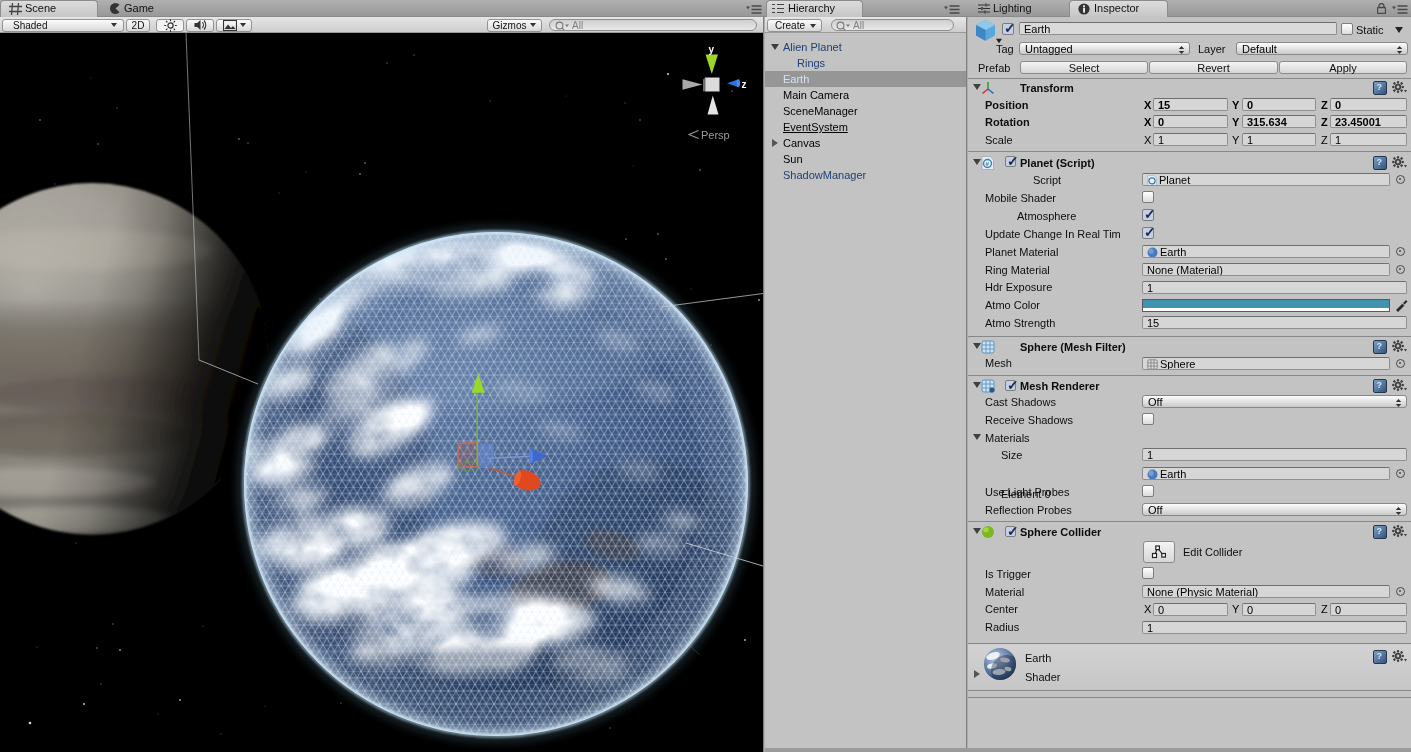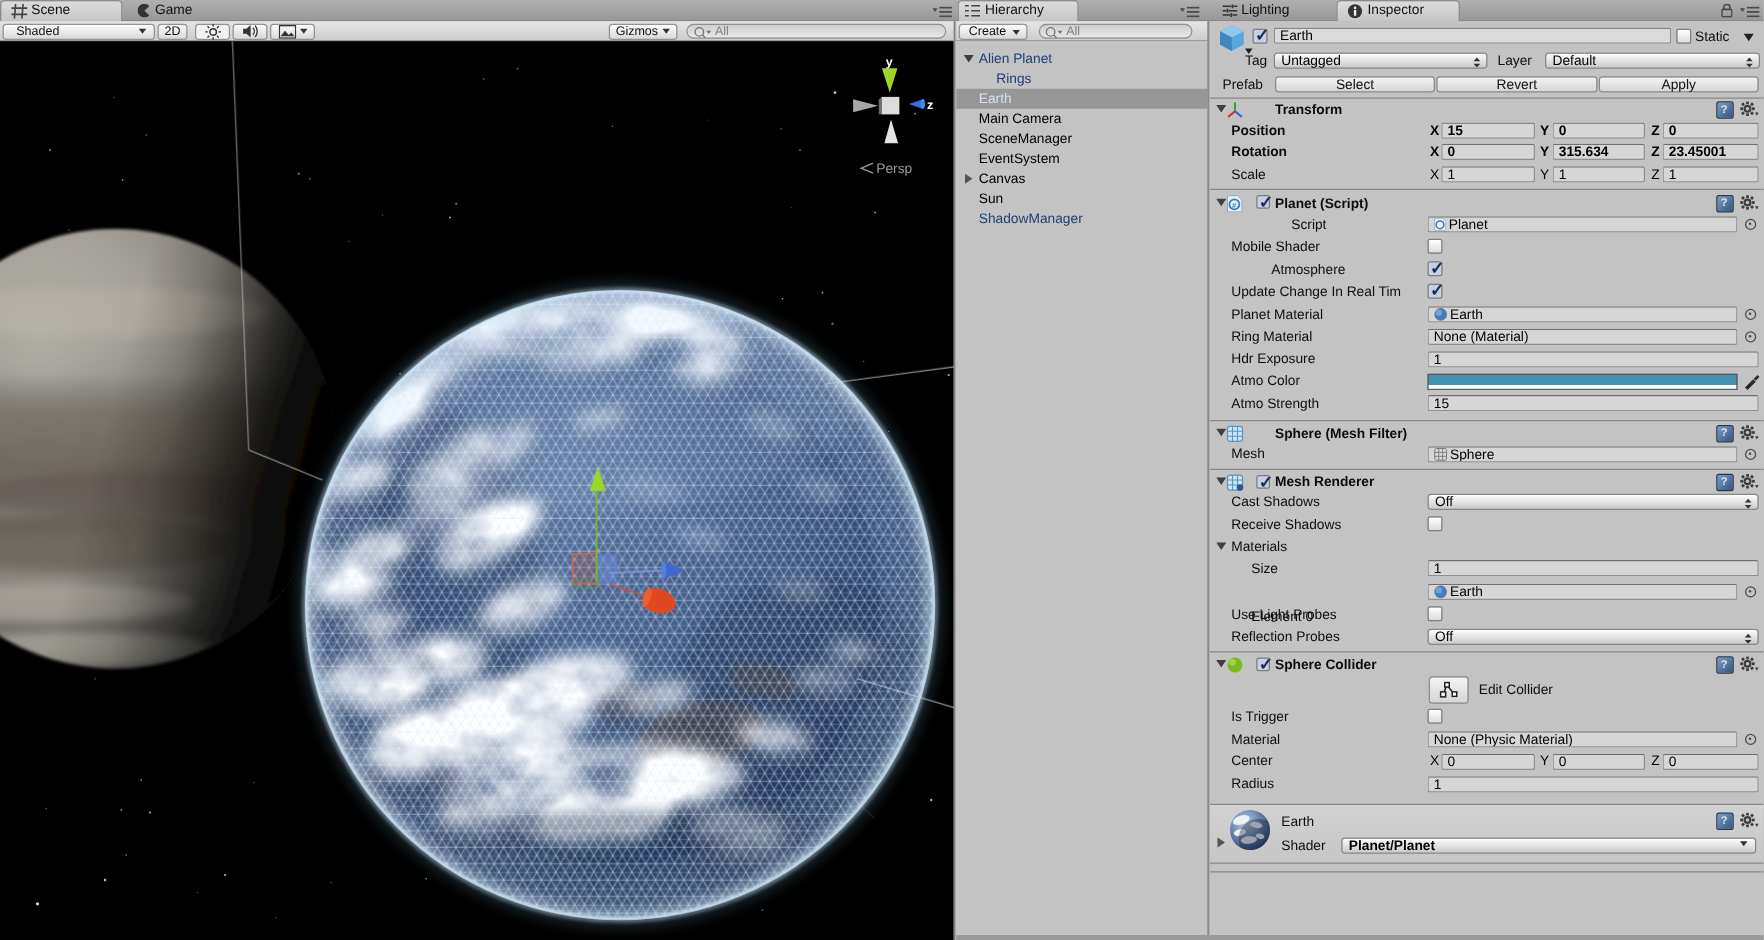--- a/index.html
+++ b/index.html
@@ -458,21 +458,21 @@
     <div class="hrow" style="top:38px;background:#969696;color:#d8e0f8;">
         <span style="position:absolute;left:18px;">Earth</span>
       </div>
     <div class="hrow" style="top:54px;">
         <span style="position:absolute;left:18px;">Main Camera</span>
       </div>
     <div class="hrow" style="top:70px;">
         <span style="position:absolute;left:18px;">SceneManager</span>
       </div>
     <div class="hrow" style="top:86px;">
-        <span style="position:absolute;left:18px;">EventSystem</span>
+        <span style="position:absolute;left:18px;text-decoration:underline;">EventSystem</span>
       </div>
     <div class="hrow" style="top:102px;">
         <span class="fold foldright" style="left:7px;top:4px;"></span>
         <span style="position:absolute;left:18px;">Canvas</span>
       </div>
     <div class="hrow" style="top:118px;">
         <span style="position:absolute;left:18px;">Sun</span>
       </div>
     <div class="hrow" style="top:134px;color:#204175;">
         <span style="position:absolute;left:18px;">ShadowManager</span>
@@ -709,21 +709,20 @@
           <ellipse cx="9" cy="19" rx="5" ry="2.6" transform="rotate(-12 9 19)"></ellipse>
           <ellipse cx="16" cy="25" rx="6.5" ry="3" transform="rotate(-6 16 25)"></ellipse>
           <ellipse cx="25" cy="22" rx="3.5" ry="2" transform="rotate(14 25 22)"></ellipse>
         </g>
         <path d="M33 17 A16 16 0 0 1 17 33 L33 33 Z" fill="#0c1526" opacity="0.55"></path>
         <circle cx="24" cy="24" r="16" fill="#0c1526" opacity="0.35"></circle>
       </g>
     </svg>
     <div class="ilabel" style="left:57px;top:635px;">Earth</div>
     <div class="ilabel" style="left:57px;top:654px;">Shader</div>
-    <div class="idrop" style="left:105px;top:653px;width:332px;font-weight:bold;">Planet/Planet<span style="position:absolute;right:6px;top:2px;width:0;height:0;border-left:3.5px solid transparent;border-right:3.5px solid transparent;border-top:4.5px solid #333;"></span></div>
     <div class="sep" style="top:673px;"></div>
     <div class="sep" style="top:680px;"></div>
 
     <div class="hico" style="top:64px;">
         <svg style="position:absolute;left:19px;top:0" width="15" height="13" viewBox="0 0 15 13">
           <g fill="#3f3f3f">
             <circle cx="6" cy="6" r="3.2"></circle>
             <rect x="4.9" y="0.2" width="2.2" height="2.2"></rect>
             <rect x="4.9" y="9.6" width="2.2" height="2.2"></rect>
             <rect x="0.2" y="4.9" width="2.2" height="2.2"></rect>

